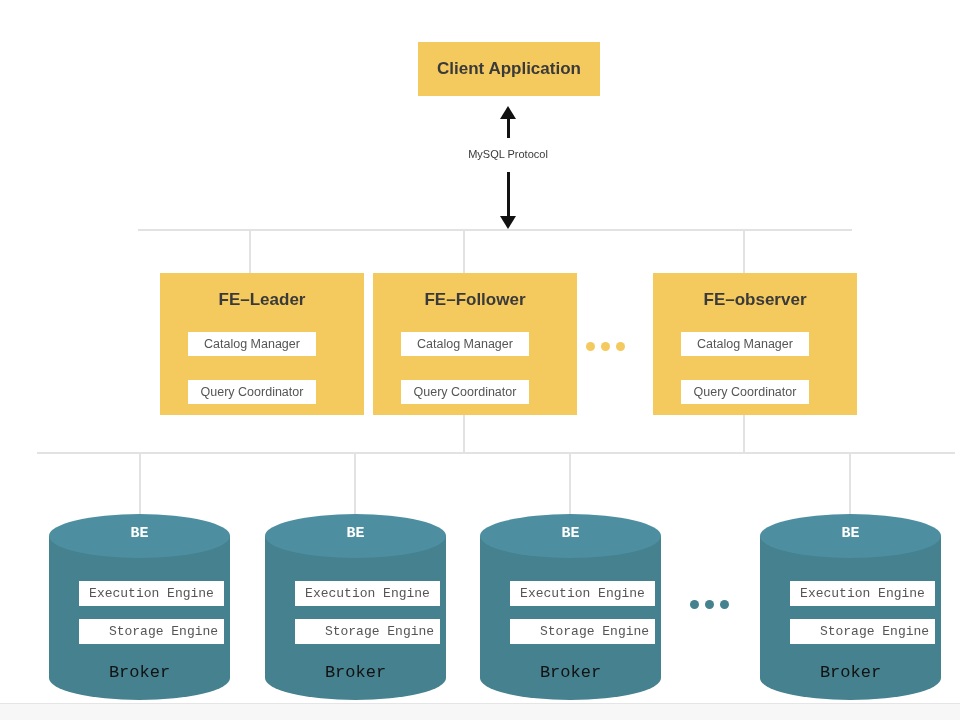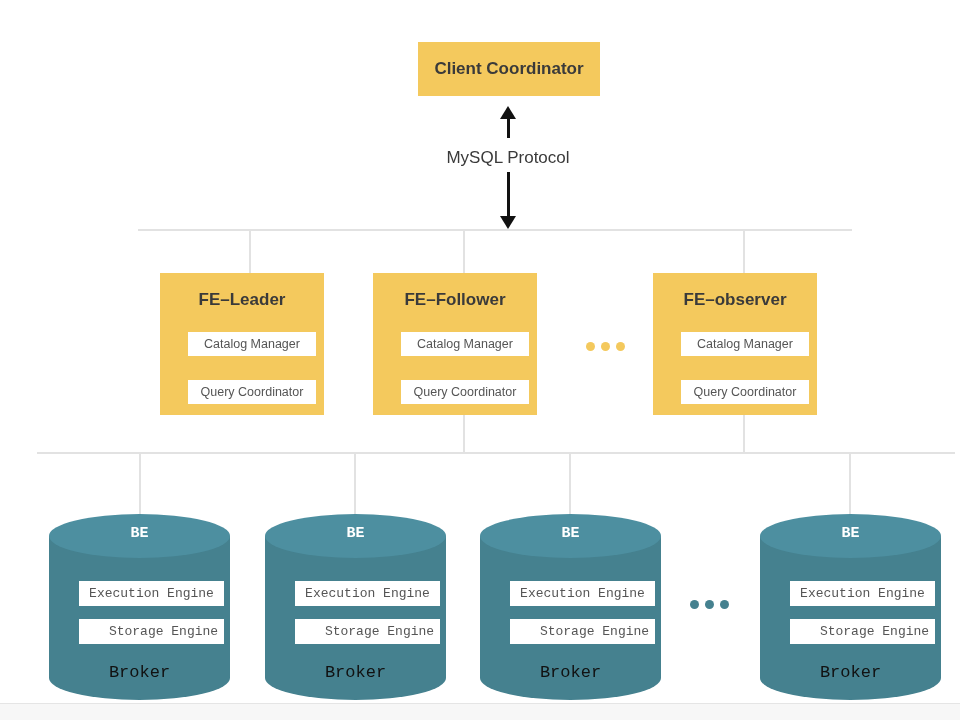--- a/index.html
+++ b/index.html
@@ -58,21 +58,21 @@
   }
   .arrow-up { top: 106px; height: 32px; }
   .arrow-up .shaft { top: 11px; bottom: 0; }
   .arrow-down { top: 172px; height: 57px; }
   .arrow-down .shaft { top: 0; bottom: 11px; }
 
   .protocol-label {
     position: absolute;
     left: 408px; top: 148px; width: 200px;
     text-align: center;
-    font-size: 17px; color: var(--title-text);
+    font-size: 11px; color: var(--title-text);
   }
 
   
   .hline, .vline { position: absolute; background: var(--connector-line); }
   .hline { height: 2px; }
   .vline { width: 2px; }
   .hline-top    { left: 138px; top: 229px; width: 714px; }
   .hline-bottom { left: 37px;  top: 452px; width: 918px; }
   .drop-fe-1 { left: 249px; top: 231px; height: 42px; }
   .drop-fe-2 { left: 463px; top: 231px; height: 42px; }
@@ -80,21 +80,21 @@
   .drop-mid-1 { left: 463px; top: 415px; height: 37px; }
   .drop-mid-2 { left: 743px; top: 415px; height: 37px; }
   .drop-be-1 { left: 139px; top: 454px; height: 63px; }
   .drop-be-2 { left: 354px; top: 454px; height: 63px; }
   .drop-be-3 { left: 569px; top: 454px; height: 63px; }
   .drop-be-4 { left: 849px; top: 454px; height: 63px; }
 
   
   .fe-node {
     position: absolute; top: 273px;
-    width: 164px; height: 142px;
+    width: 204px; height: 142px;
     background: var(--node-yellow);
   }
   .fe-node-1 { left: 160px; }
   .fe-node-2 { left: 373px; }
   .fe-node-3 { left: 653px; }
   .fe-title {
     position: absolute; top: 17px; left: 0; width: 100%;
     text-align: center;
     font-size: 17px; font-weight: bold; color: var(--title-text);
   }
@@ -169,21 +169,21 @@
     background: var(--footer-bg);
     border-top: 1px solid var(--footer-border);
   }
 </style>
 </head>
 <body>
 
 <div class="canvas">
 
   <div class="client-box">
-    <span>Client Coordinator</span>
+    <span>Client Application</span>
   </div>
 
   <div class="arrow arrow-up">
     <div class="head-up"></div>
     <div class="shaft"></div>
   </div>
   <div class="protocol-label">MySQL Protocol</div>
   <div class="arrow arrow-down">
     <div class="shaft"></div>
     <div class="head-down"></div>

